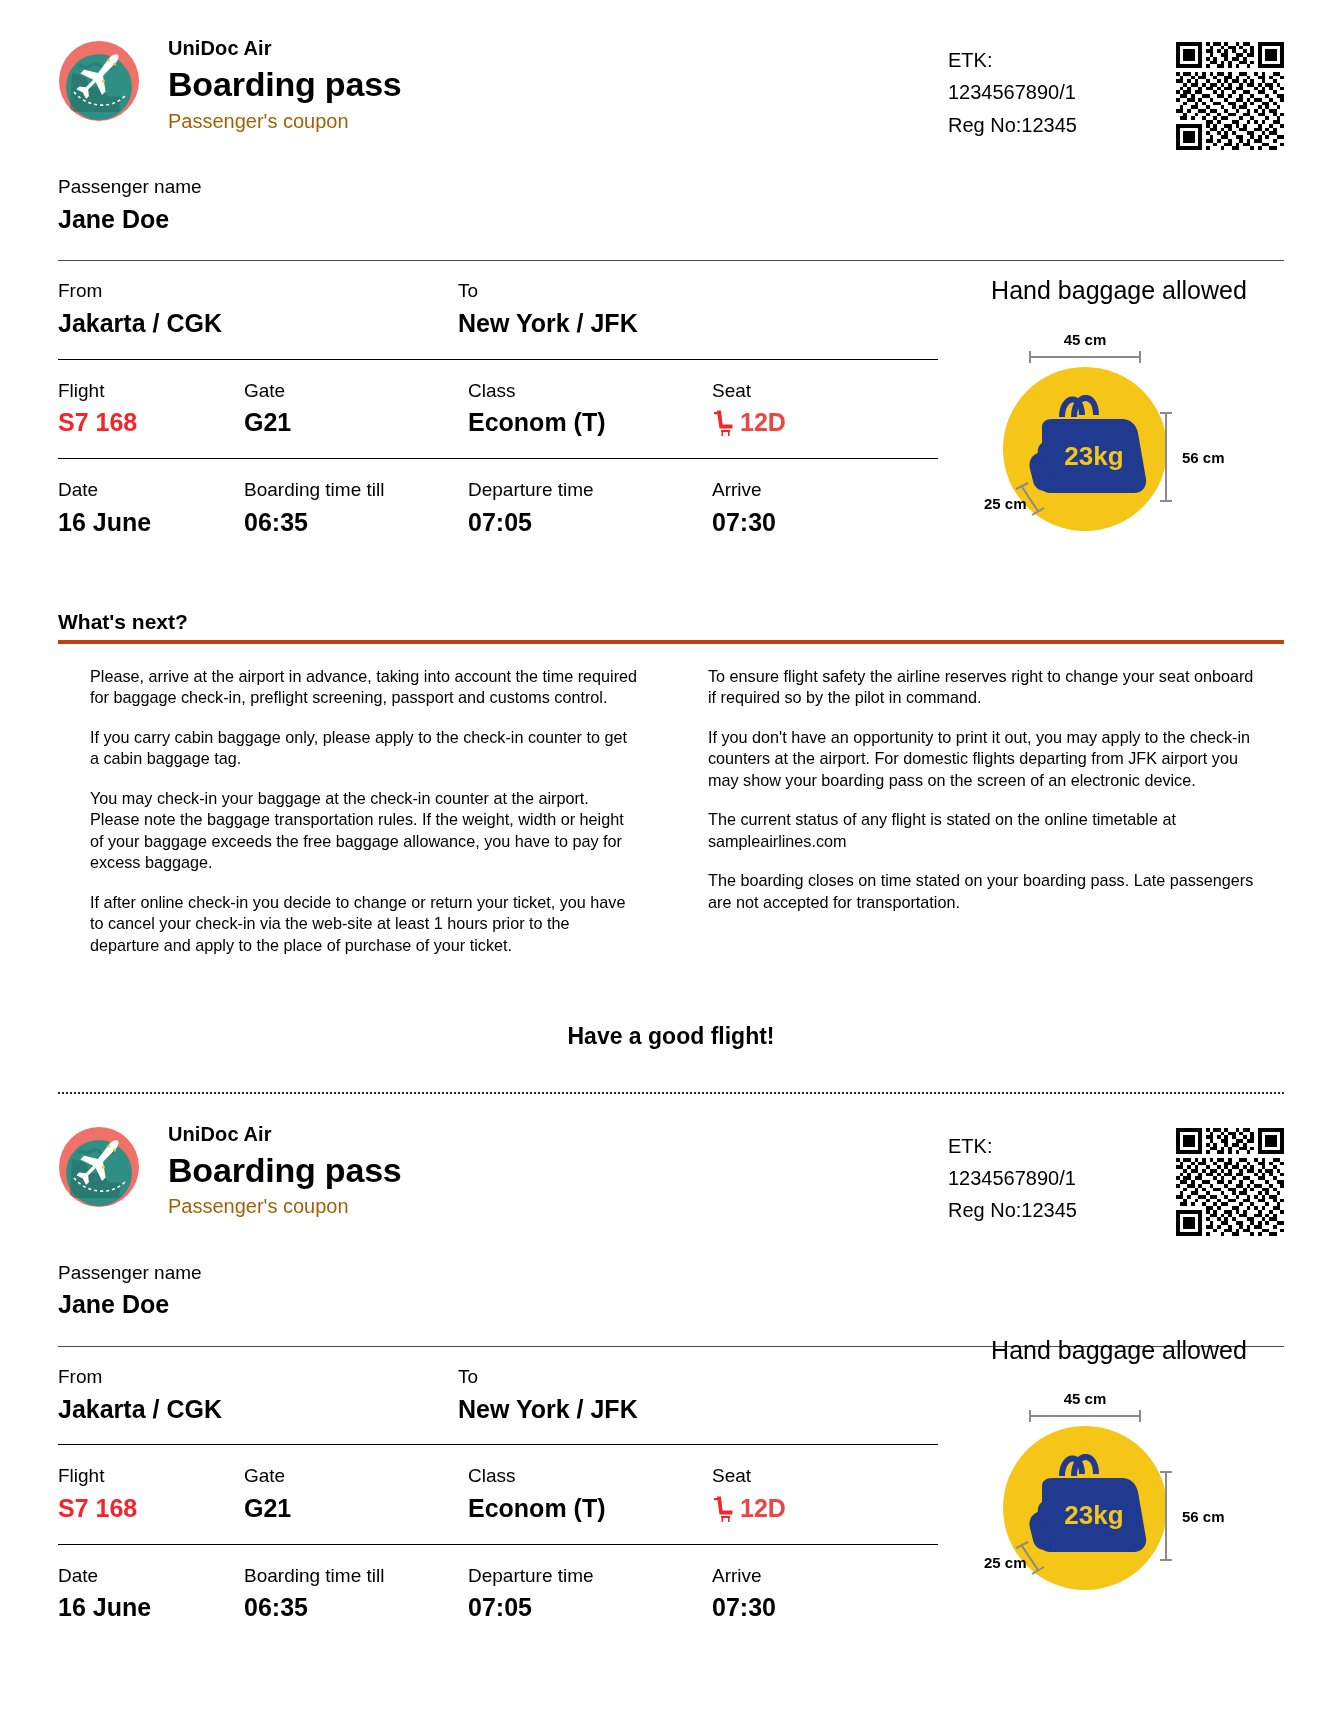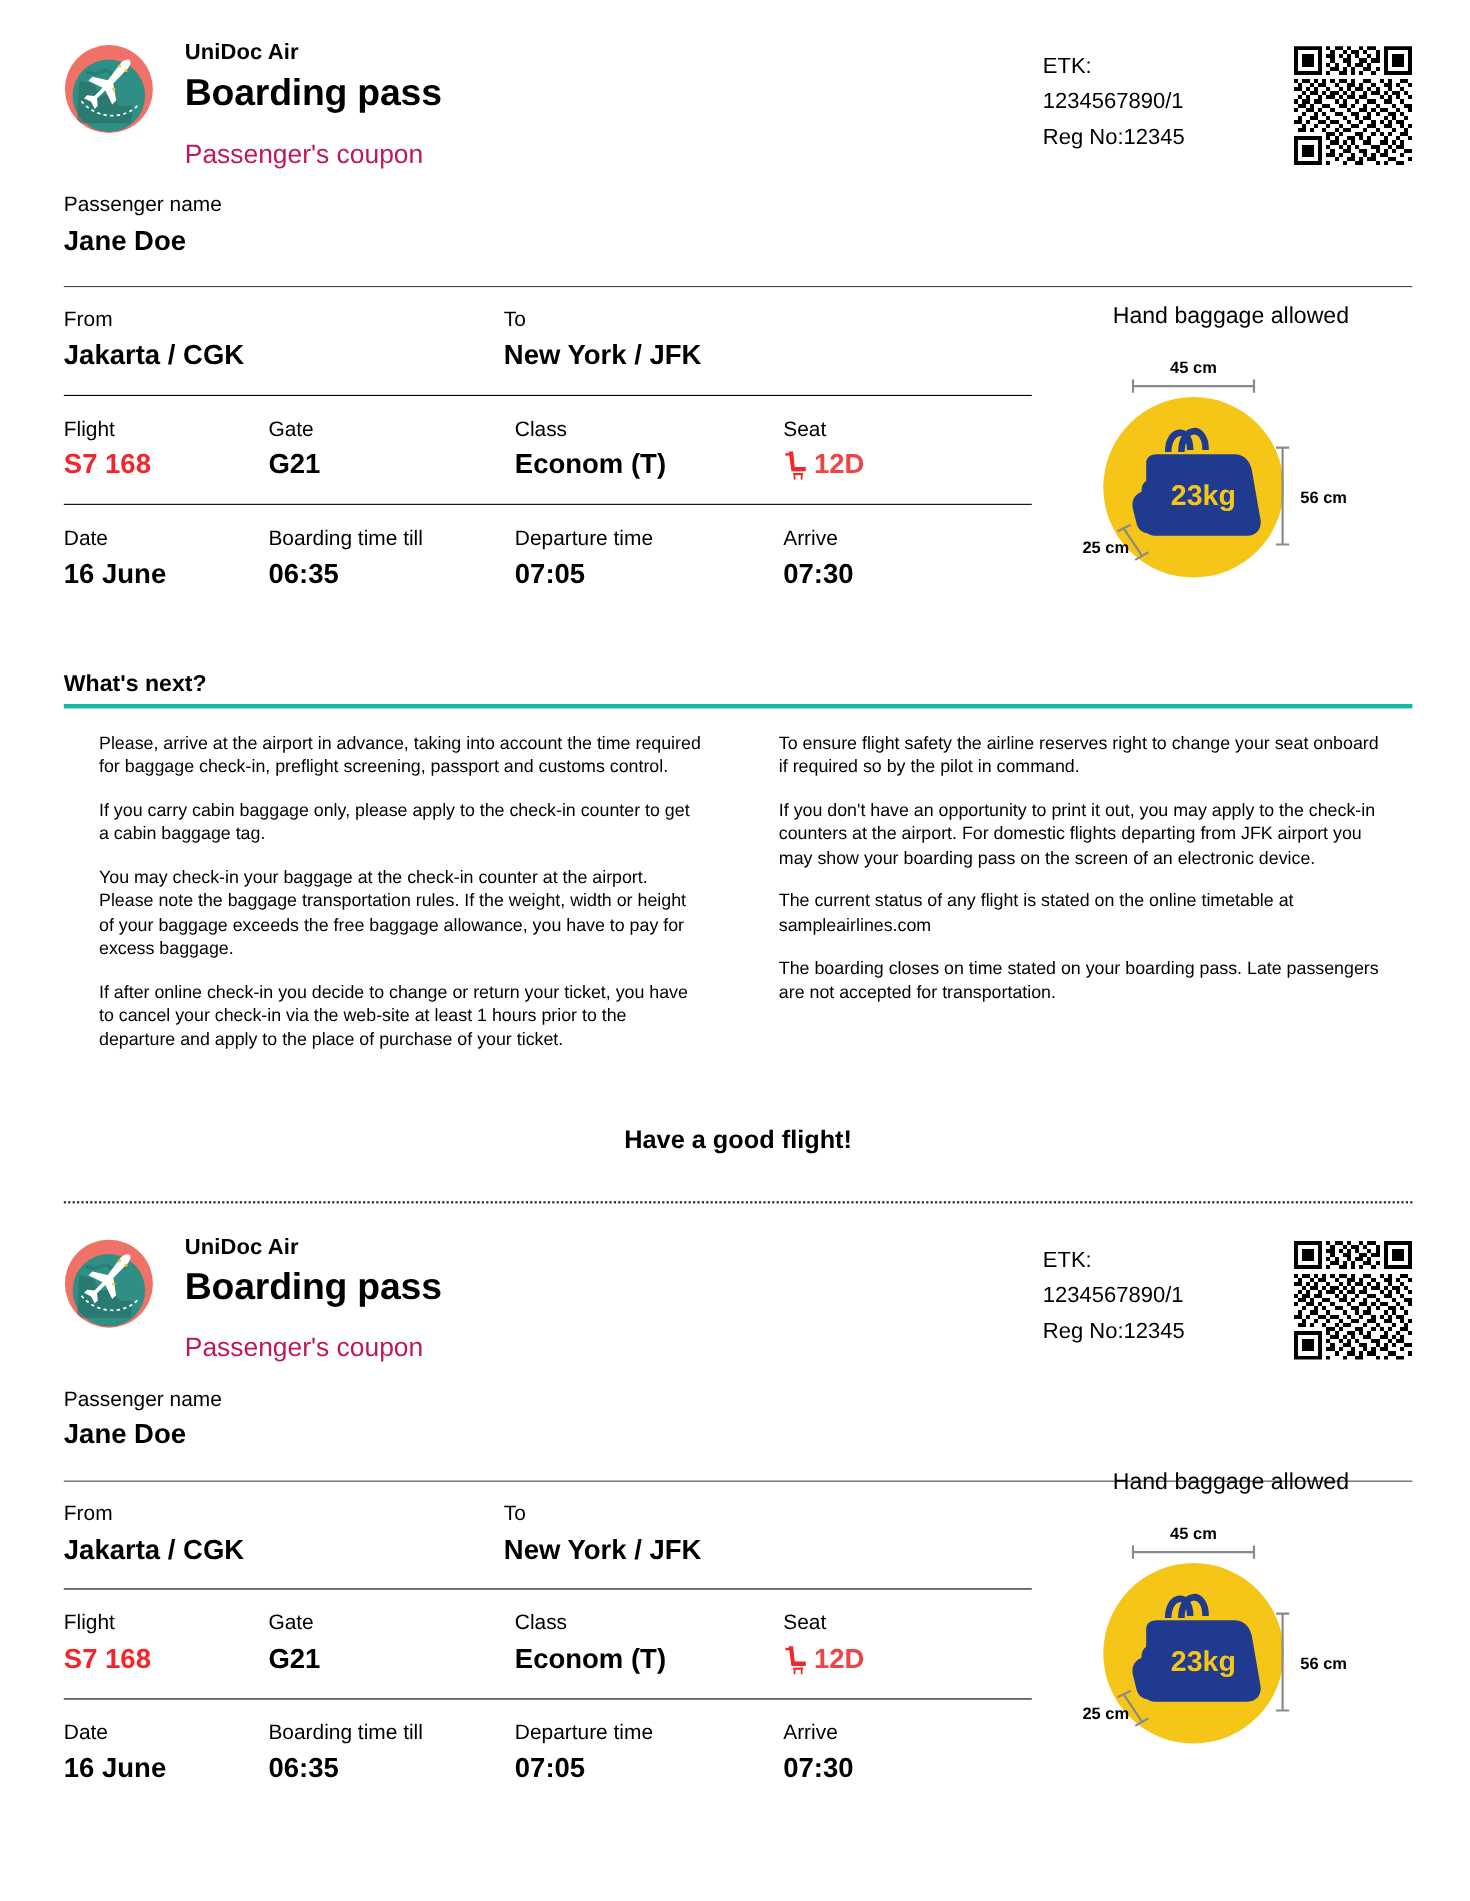--- a/index.html
+++ b/index.html
@@ -49,24 +49,24 @@
 
   .doc-title {
     font-size: 34px;
     font-weight: bold;
     line-height: 1.25;
     margin-top: 2px;
     letter-spacing: -0.2px;
   }
 
   .doc-sub {
-    font-size: 24px;
-    color: #be185d;
+    font-size: 20px;
+    color: #a16207;
     line-height: 1.3;
-    margin-top: 19px;
+    margin-top: 2px;
   }
 
   .etk-block {
     position: absolute;
     left: 890px;
     top: 10px;
     font-size: 20px;
     line-height: 1.62;
   }
 
@@ -91,21 +91,21 @@
     font-size: 25px;
     font-weight: bold;
     line-height: 1.35;
     margin-top: 3px;
   }
 
   .pax-row { margin-top: 22px; padding-bottom: 24px; }
 
   .rule-thin { border-bottom: 1.6px solid #4a4a4a; }
   .rule-mid  { border-bottom: 1.6px solid #000000; }
-  .rule-thick{ border-bottom: 4px solid #14b8a6; }
+  .rule-thick{ border-bottom: 4px solid #c2410c; }
 
   .fromto-row {
     display: flex;
     margin-top: 17px;
     padding-bottom: 18px;
     width: 880px;
   }
   .fromto-row .cell-from { width: 400px; }
 
   .quad-row {
@@ -126,21 +126,21 @@
 
   
   .baggage {
     position: absolute;
     right: 0px;
     top: 240px;
     width: 330px;
     height: 262px;
   }
   .baggage-title {
-    font-size: 21px;
+    font-size: 25px;
     text-align: center;
     line-height: 1.3;
   }
   .baggage-fig { position: relative; width: 330px; height: 220px; margin-top: 22px; }
 
   
   .whats-next-head {
     font-size: 21px;
     font-weight: bold;
     margin-top: 52px;

